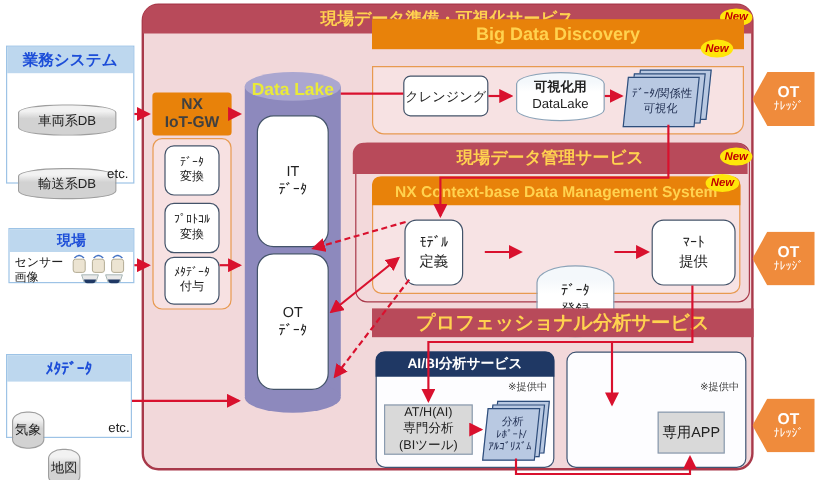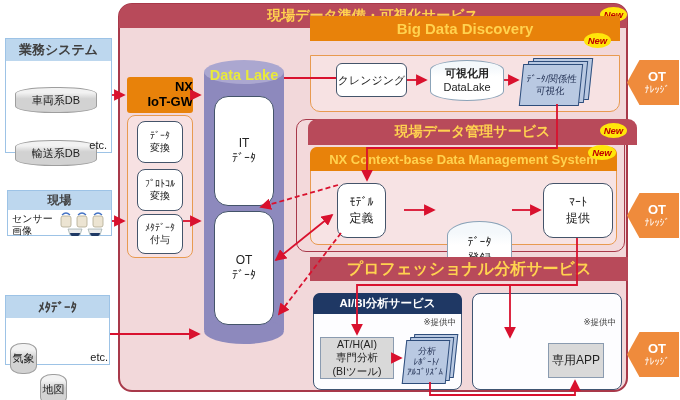--- a/index.html
+++ b/index.html
@@ -19,21 +19,21 @@
   .graybox{background:#d9d9d9;border:1.2px solid #8a9bb0;}
 
   
   .cyl{position:relative;border:1px solid #9e9e9e;border-radius:45%/26%;
        background:linear-gradient(180deg,#f2f2f2 0 20%,#d2d2d2 45% 100%);}
   .cyl-white{position:relative;border:1.5px solid #8ba3b8;border-radius:50%/24%;
        background:linear-gradient(180deg,#f4f8fb 0 18%,#ffffff 40% 100%);}
 
   
   .srcbox{background:#fff;border:1.5px solid #9dc3e6;}
-  .srchd{background:#bdd7ee;font-weight:bold;display:flex;align-items:center;justify-content:center;color:#404040;}
+  .srchd{background:#bdd7ee;font-weight:bold;display:flex;align-items:center;justify-content:center;color:#1d4ed8;}
 
   
   .doc{position:absolute;background:#b9c9e2;border:1.4px solid #2e4d7b;transform:skewX(-6deg);}
 
   .newbadge{background:#ffe60a;color:#c00000;font-weight:bold;font-style:italic;font-size:9.5px;
             border-radius:50%;display:flex;align-items:center;justify-content:center;}
   .otbadge{background:#ef8b3c;color:#fff;display:flex;flex-direction:column;align-items:center;justify-content:center;
            clip-path:polygon(0 50%,24% 0,100% 0,100% 100%,24% 100%);padding-left:8px;line-height:1.1;}
   .note{font-size:8.5px;color:#404040;text-align:right;}
   svg.overlay{position:absolute;left:0;top:0;z-index:9;pointer-events:none;}
@@ -82,21 +82,21 @@
   </div>
 
   <div class="abs srcbox" style="left:5px;top:295px;width:105px;height:70px;">
     <div class="srchd" style="height:22px;font-size:13px;">ﾒﾀﾃﾞｰﾀ</div>
     <div class="abs cyl ctr" style="left:4px;top:25px;width:27px;height:31px;font-size:11px;">気象</div>
     <div class="abs cyl ctr" style="left:34px;top:25px;width:27px;height:31px;font-size:11px;">地図</div>
 
     <div class="abs" style="left:66px;top:55px;width:36px;font-size:11px;text-align:right;">etc.</div>
   </div>
 
-  <div class="abs orange-hd ctr" style="left:127px;top:77px;width:66px;height:36px;color:#000000;font-size:13px;line-height:1.15;border-radius:3px;align-items:flex-end;">
+  <div class="abs orange-hd ctr" style="left:127px;top:77px;width:66px;height:36px;color:#404040;font-size:13px;line-height:1.15;border-radius:3px;">
     <span>NX</span>
     <span>IoT-GW</span>
   </div>
   <div class="abs" style="left:127px;top:115px;width:66px;height:143px;border:1.5px solid #e89a50;border-radius:8px;background:#f7e1e2;"></div>
   <div class="abs wbox ctr" style="left:137px;top:121px;width:46px;height:42px;font-size:10px;line-height:1.2;border-radius:8px;">
     <span>ﾃﾞｰﾀ</span>
     <span>変換</span>
   </div>
   <div class="abs wbox ctr" style="left:137px;top:169px;width:46px;height:42px;font-size:10px;line-height:1.2;border-radius:8px;">
     <span>ﾌﾟﾛﾄｺﾙ</span>
@@ -133,21 +133,21 @@
   <div class="abs" style="left:521px;top:58px;width:71px;height:46px;">
     <div class="doc" style="left:10px;top:0;width:58px;height:40px;"></div>
     <div class="doc" style="left:5px;top:3px;width:58px;height:40px;"></div>
     <div class="doc ctr" style="left:0;top:6px;width:58px;height:40px;font-size:9.5px;line-height:1.25;color:#1f2d50;">
       <span>ﾃﾞｰﾀ/関係性</span>
       <span>可視化</span>
     </div>
   </div>
 
   <div class="abs" style="left:296px;top:119px;width:329px;height:133px;border:1.5px solid #a8394a;border-radius:10px;background:#f3d9db;"></div>
-  <div class="abs banner" style="left:308px;top:119px;width:329px;height:26px;font-size:14px;border-radius:9px 9px 0 0;">
+  <div class="abs banner" style="left:294px;top:119px;width:329px;height:26px;font-size:14px;border-radius:9px 9px 0 0;">
     <span>現場データ管理サービス</span>
   </div>
   <div class="abs newbadge" style="left:600px;top:123px;width:27px;height:15px;">New</div>
   <div class="abs" style="left:310px;top:147px;width:307px;height:98px;border:1.5px solid #e89a50;border-radius:8px;background:#f7e3e4;"></div>
   <div class="abs orange-hd" style="left:310px;top:147px;width:307px;height:24px;font-size:13px;border-radius:7px 7px 0 0;">
     <span>NX Context-base Data Management System</span>
   </div>
   <div class="abs newbadge" style="left:588px;top:145px;width:28px;height:15px;z-index:3;">New</div>
   <div class="abs wbox ctr" style="left:337px;top:183px;width:49px;height:55px;font-size:12px;line-height:1.3;">
     <span>ﾓﾃﾞﾙ</span>

